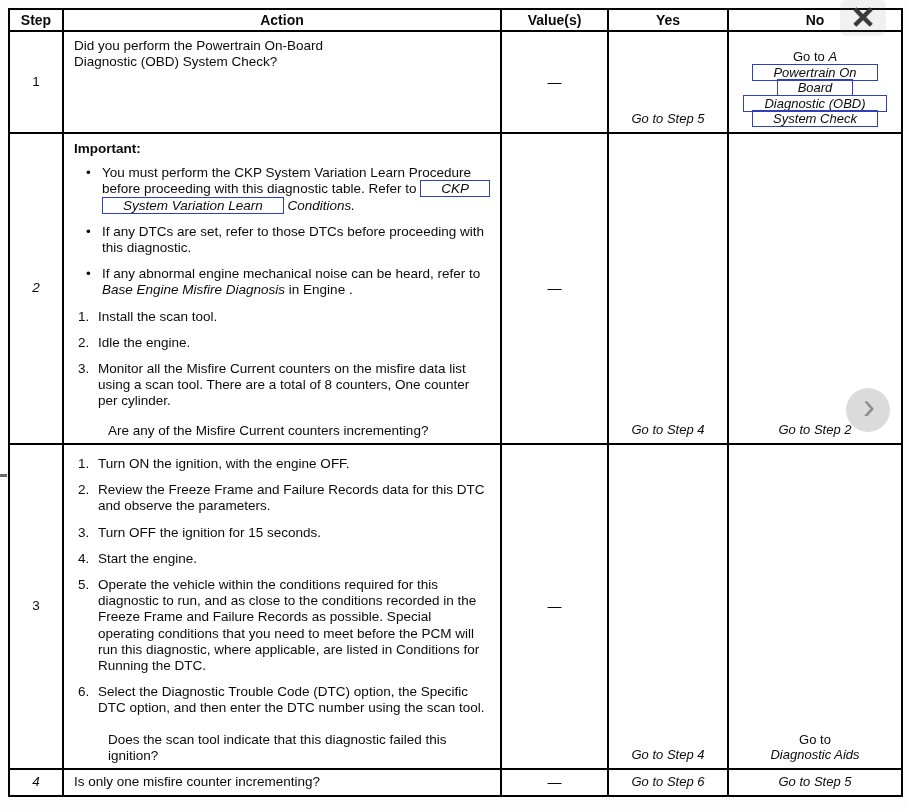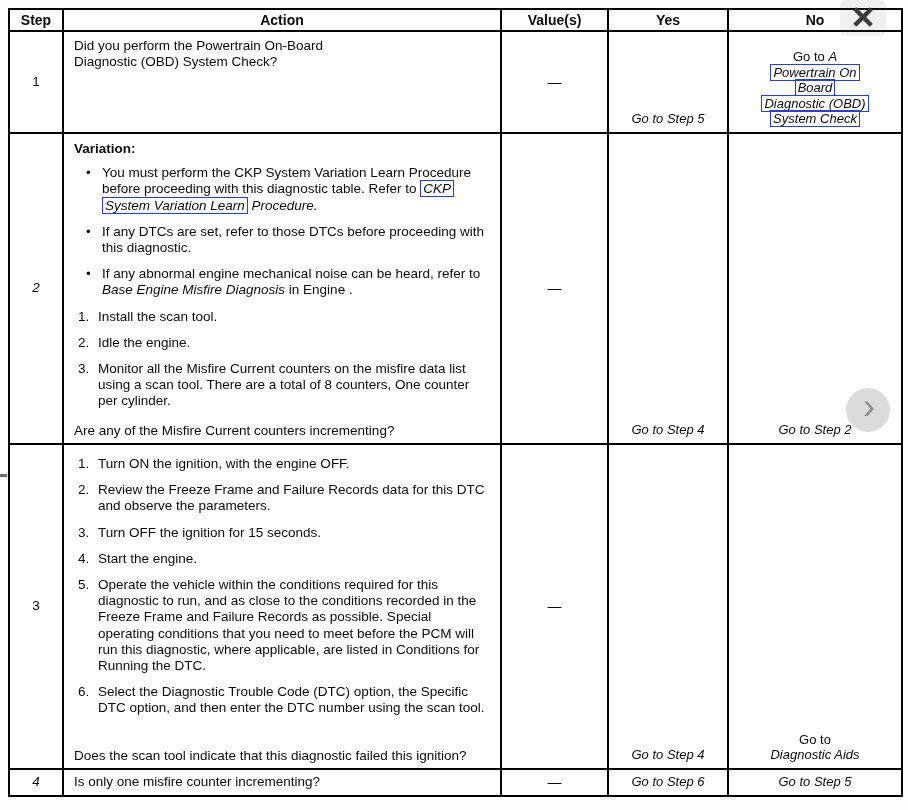--- a/index.html
+++ b/index.html
@@ -48,33 +48,33 @@
     font-size: 14px;
   }
   td.yes, td.no {
     text-align: center;
     vertical-align: bottom;
     padding: 3px 4px 5px 4px;
     font-size: 13px;
     border-radius: 25px;
   }
   .blk.label { margin: 1px 0 3px 0; }
-  .blk.question { margin-top: auto; padding-top: 8px; }
+  .blk.question { margin-top: auto; padding-top: 8px; margin-left: 34px; }
   .r4 .blk.question, .r4 .blk.para { margin-top: 0; padding-top: 0; }
   .li { display: flex; margin: 5px 0; }
   .li.bullet { padding-left: 12px; }
   .li.bullet .marker { flex: 0 0 16px; }
   .li.num { padding-left: 4px; }
   .li.num .marker { flex: 0 0 20px; }
   .li-body { flex: 1 1 auto; }
   .seg.it { font-style: italic; }
   .seg.bd { font-weight: bold; }
   .seg.link {
     border: 1px solid #2f3fbf;
-    padding: 0 2px;
+    padding: 0 20px;
     -webkit-box-decoration-break: clone;
     box-decoration-break: clone;
   }
   .close-btn {
     position: absolute;
     left: 840px; top: 0px;
     width: 46px; height: 36px;
     background: rgba(120,120,120,0.10);
     border-radius: 6px;
     display: flex; align-items: center; justify-content: center;
@@ -140,24 +140,24 @@
             </div>
           </td>
         <td class="values">—</td>
         <td class="yes"><span class="seg it">Go to Step 5</span></td>
         <td class="no"><span class="seg">Go to </span><span class="seg it">A</span><br><span class="seg it link">Powertrain On</span><br><span class="seg it link">Board</span><br><span class="seg it link">Diagnostic (OBD)</span><br><span class="seg it link">System Check</span></td>
       </tr>
       <tr class="r2">
         <td class="step"><span class="seg it">2</span></td>
         <td class="action">
             <div class="action-content">
-              <div class="blk label"><span class="seg bd">Variation:</span></div>
+              <div class="blk label"><span class="seg bd">Important:</span></div>
               <div class="li bullet">
                 <span class="marker">•</span>
-                <span class="li-body"><span class="seg">You must perform the CKP System Variation Learn Procedure before proceeding with this diagnostic table. Refer to </span><span class="seg it link">CKP System Variation Learn</span><span class="seg it"> Procedure.</span></span>
+                <span class="li-body"><span class="seg">You must perform the CKP System Variation Learn Procedure before proceeding with this diagnostic table. Refer to </span><span class="seg it link">CKP System Variation Learn</span><span class="seg it"> Conditions.</span></span>
               </div>
               <div class="li bullet">
                 <span class="marker">•</span>
                 <span class="li-body"><span class="seg">If any DTCs are set, refer to those DTCs before proceeding with this diagnostic.</span></span>
               </div>
               <div class="li bullet">
                 <span class="marker">•</span>
                 <span class="li-body"><span class="seg">If any abnormal engine mechanical noise can be heard, refer to </span><span class="seg it">Base Engine Misfire Diagnosis</span><span class="seg"> in Engine .</span></span>
               </div>
               <div class="li num">

